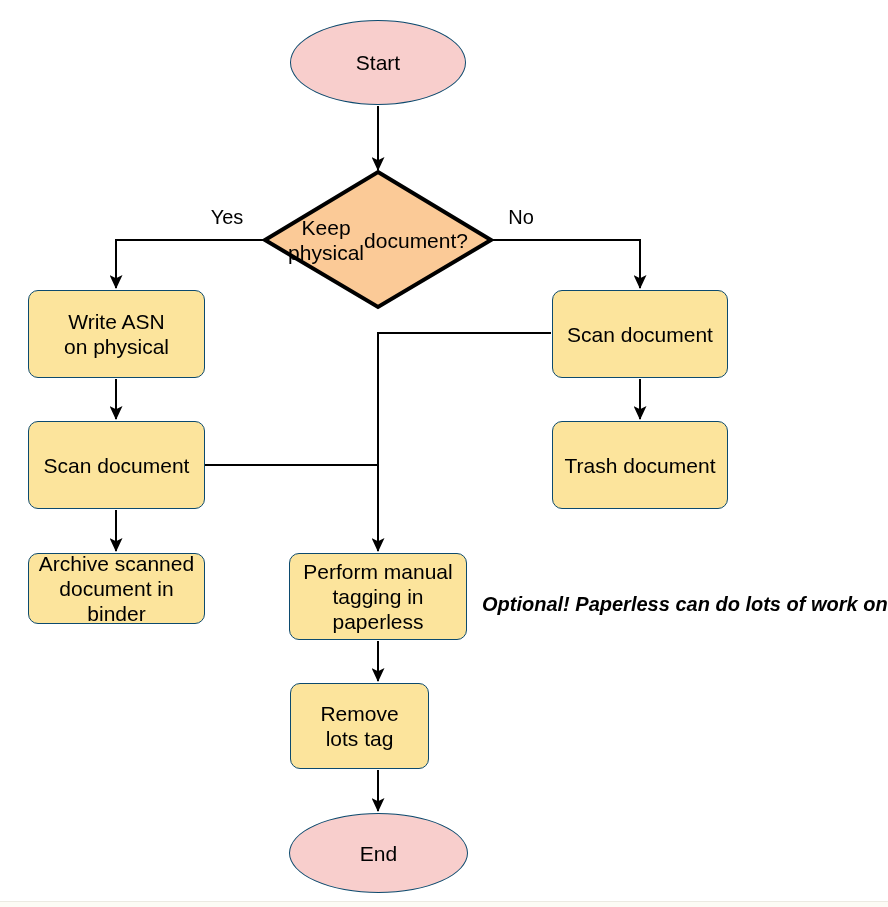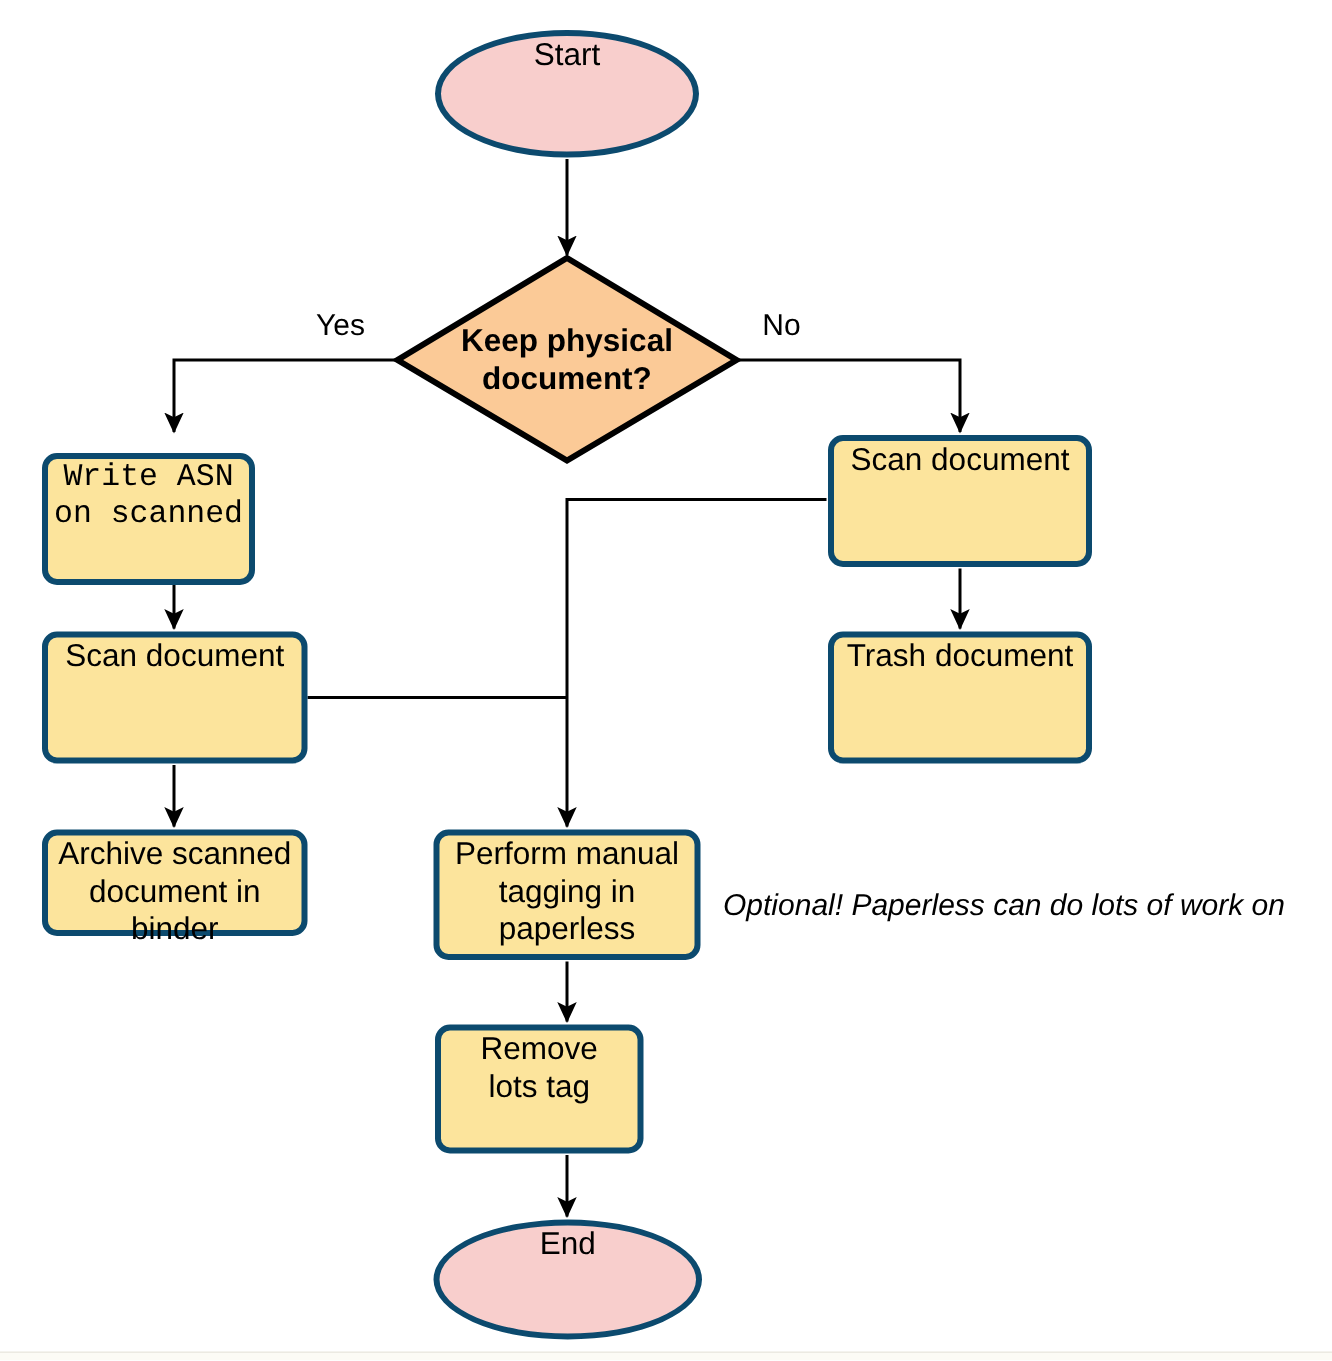--- a/index.html
+++ b/index.html
@@ -12,43 +12,43 @@
     color: #000000;
     overflow: hidden;
   }
   .edge-layer { position: absolute; left: 0; top: 0; }
   .edge { fill: none; stroke: #000000; stroke-width: 2; }
   .node {
     position: absolute;
     display: flex;
     flex-direction: column;
     align-items: center;
+    justify-content: center;
     text-align: center;
     box-sizing: border-box;
     font-size: 21px;
     line-height: 25px;
     background: #FCE49C;
-    border: 4px solid #0c4a6e;
+    border: 1px solid #0c4a6e;
     border-radius: 10px;
   }
   .terminal {
     background: #F8CECC;
     border-radius: 50%;
   }
   .decision-label {
     position: absolute;
     display: flex;
-    flex-direction: column;
+    flex-direction: row;
     align-items: center;
     justify-content: center;
     text-align: center;
     font-size: 21px;
     line-height: 25px;
     background: transparent;
-    font-weight: bold;
   }
   .edge-label {
     position: absolute;
     font-size: 20px;
     line-height: 22px;
     text-align: center;
   }
   .annotation {
     position: absolute;
     font-size: 20px;
@@ -61,32 +61,32 @@
     position: absolute;
     left: 0;
     top: 901px;
     width: 888px;
     height: 6px;
     border-top: 1px solid #ECEAE2;
     background: #FCFBF5;
   }
   
   .n-start   { left: 290px; top: 20px;  width: 176px; height: 85px; }
-  .n-write   { left: 28px;  top: 302px; width: 142px; height: 88px; font-family: Liberation Mono, monospace; }
+  .n-write   { left: 28px;  top: 290px; width: 177px; height: 88px; }
   .n-scan-l  { left: 28px;  top: 421px; width: 177px; height: 88px; }
   .n-archive { left: 28px;  top: 553px; width: 177px; height: 71px; }
   .n-scan-r  { left: 552px; top: 290px; width: 176px; height: 88px; }
   .n-trash   { left: 552px; top: 421px; width: 176px; height: 88px; }
   .n-tag     { left: 289px; top: 553px; width: 178px; height: 87px; }
   .n-remove  { left: 290px; top: 683px; width: 139px; height: 86px; }
   .n-end     { left: 289px; top: 813px; width: 179px; height: 80px; }
   .l-decision { left: 288px; top: 214px; width: 180px; height: 52px; }
   .l-yes { left: 204px; top: 206px; width: 46px; }
   .l-no  { left: 498px; top: 206px; width: 46px; }
-  .l-note { left: 482px; top: 592px; }
+  .l-note { left: 482px; top: 592px; font-weight: bold; }
 </style>
 </head>
 <body>
 
 <div class="canvas">
 
   <svg class="edge-layer" width="888" height="907" viewBox="0 0 888 907">
     <defs>
       <marker id="arrow" markerUnits="userSpaceOnUse" markerWidth="14" markerHeight="13" refX="13" refY="6.5" orient="auto">
         <path d="M0,0 L14,6.5 L0,13 L3.2,6.5 Z" fill="#000000"></path>
@@ -114,21 +114,21 @@
   <div class="decision-label l-decision">
     <div>Keep physical</div>
     <div>document?</div>
   </div>
 
   <div class="edge-label l-yes">Yes</div>
   <div class="edge-label l-no">No</div>
 
   <div class="node n-write">
     <div>Write ASN</div>
-    <div>on scanned</div>
+    <div>on physical</div>
   </div>
 
   <div class="node n-scan-l">
     <div>Scan document</div>
   </div>
 
   <div class="node n-archive">
     <div>Archive scanned</div>
     <div>document in</div>
     <div>binder</div>

